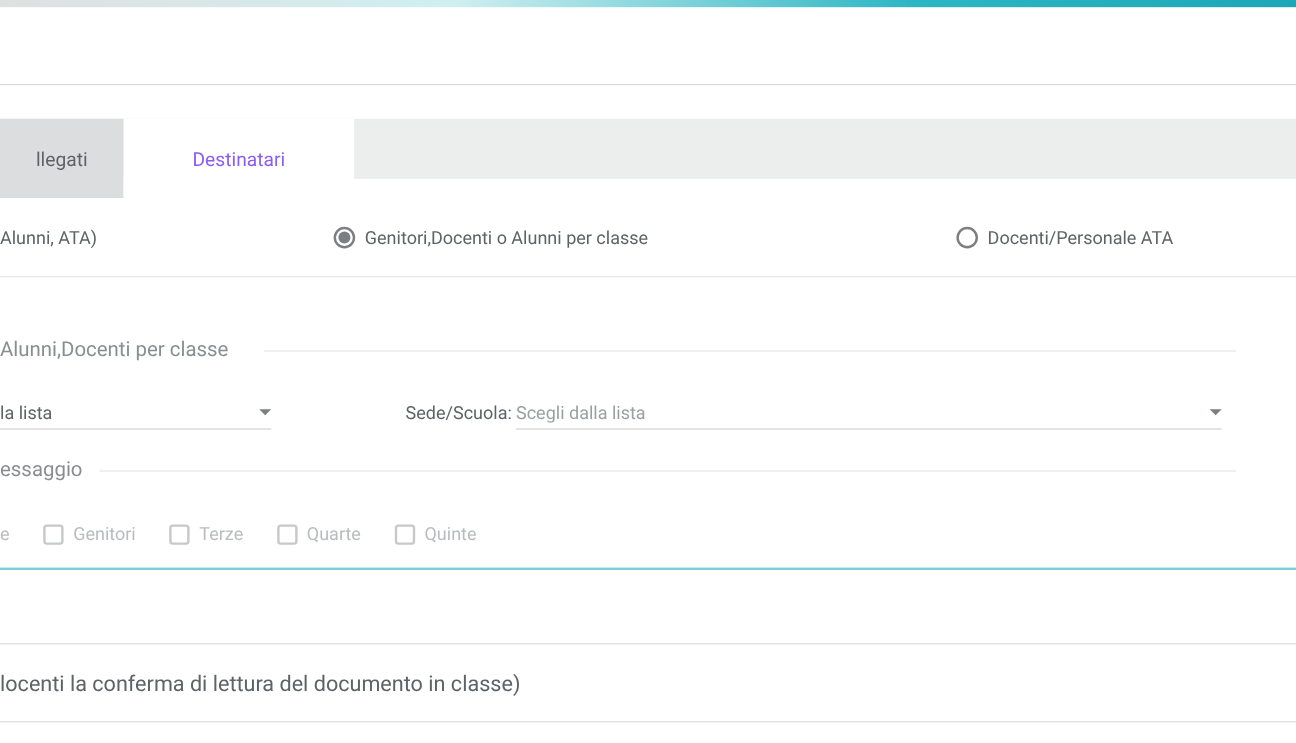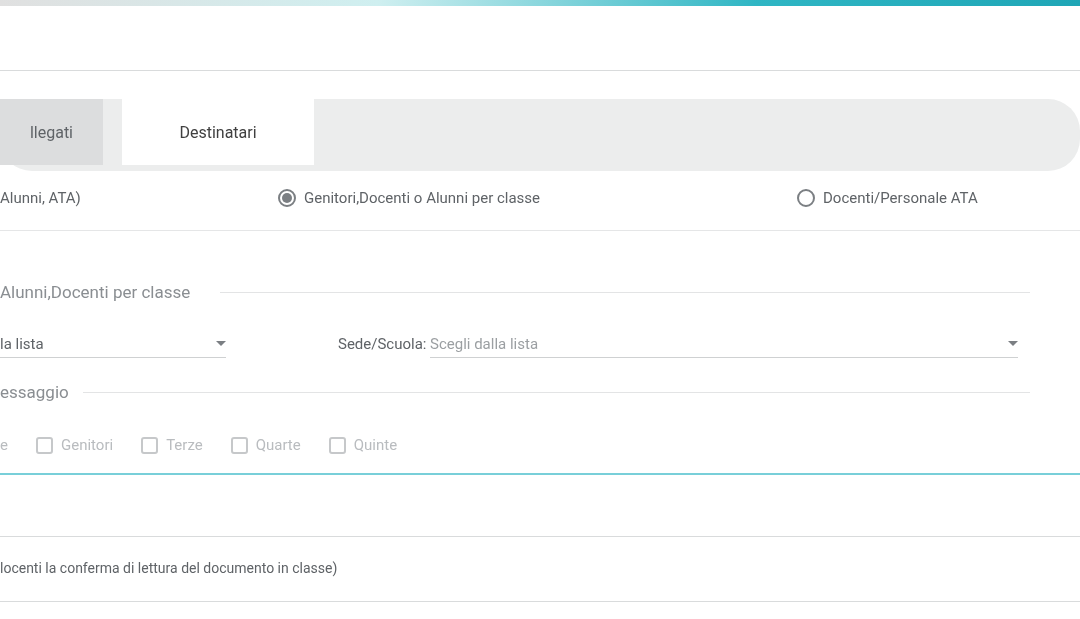--- a/index.html
+++ b/index.html
@@ -30,23 +30,22 @@
   .sep-bottom-line { top: 473px; height: 2px; background: #2fb6c4; opacity: 0.65; }
   .sep-readconf-top { top: 536px; }
   .sep-readconf-bot { top: 601px; }
 
   
   .tabs-area {
     position: absolute;
     top: 99px;
     left: 0;
     right: 0;
-    height: 72px;
+    height: 50px;
     background: #eceded;
-    border-radius: 32px;
   }
   .tab-inactive {
     position: absolute;
     top: 0; left: 0;
     height: 66px;
     width: 103px;
     background: #dcddde;
     display: flex;
     align-items: center;
     justify-content: flex-end;
@@ -56,23 +55,22 @@
   }
   .tab-active {
     position: absolute;
     top: 0; left: 103px;
     height: 66px;
     width: 192px;
     background: #fff;
     display: flex;
     align-items: center;
     justify-content: center;
-    color: #404040;
+    color: #8b5cf6;
     font-size: 16px;
-    margin-left: 19px;
   }
 
   
   .radio-row {
     position: absolute;
     top: 165px;
     left: 0; right: 0;
     height: 66px;
     border-bottom: 1px solid #e5e6e7;
     display: flex;
@@ -185,21 +183,21 @@
     border: 2px solid #c6c8ca;
     border-radius: 3px;
     flex-shrink: 0;
   }
 
   
   .readconf {
     position: absolute;
     top: 560px;
     left: 0;
-    font-size: 14px;
+    font-size: 18px;
     color: #5f6367;
     white-space: nowrap;
     text-align: center;
   }
 </style>
 </head>
 <body>
 
 <div class="topbar"></div>
 

